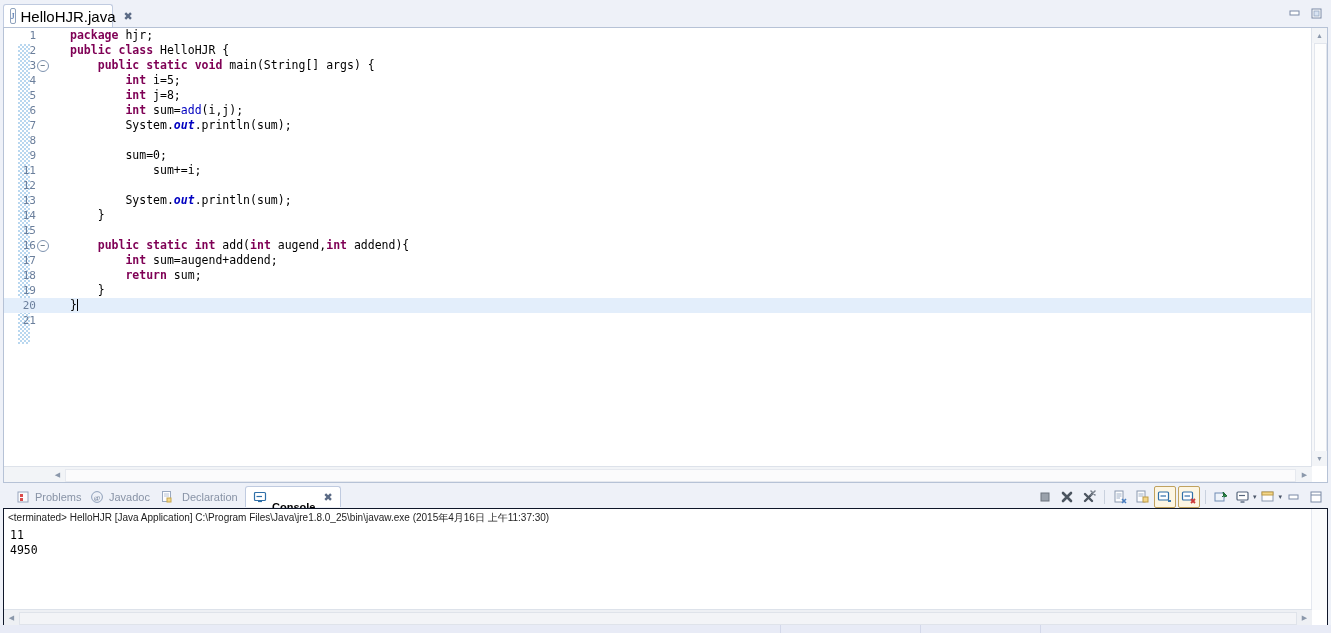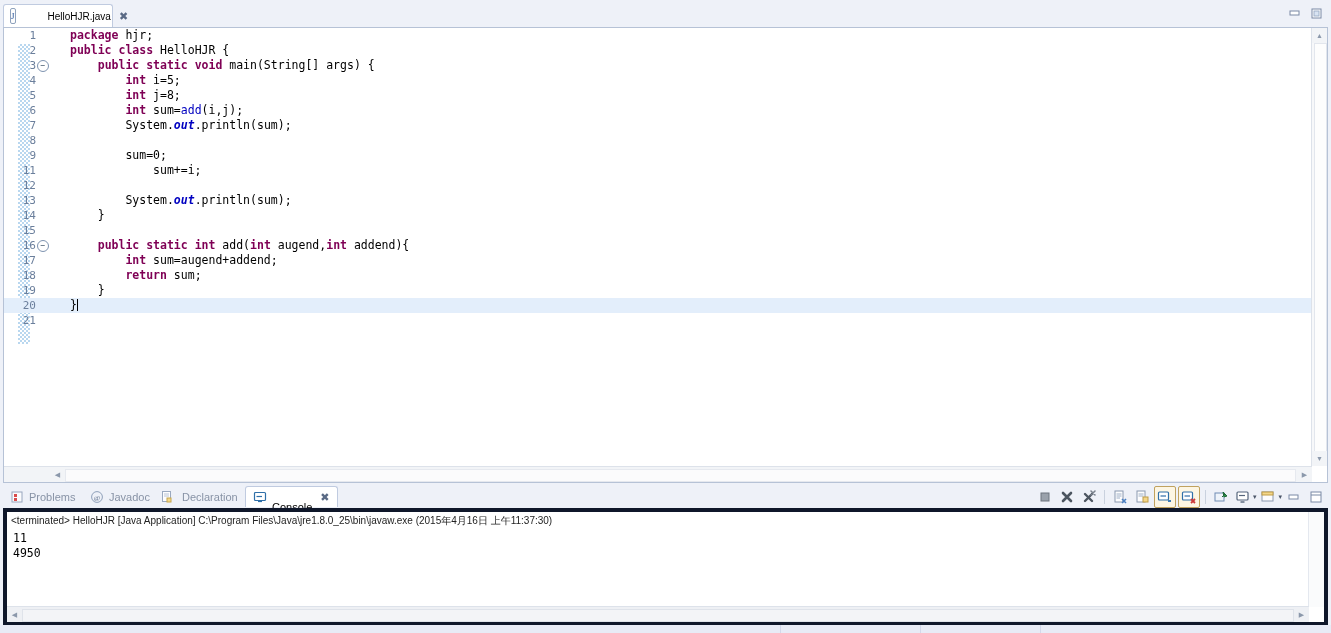--- a/index.html
+++ b/index.html
@@ -16,21 +16,21 @@
   .editor-tabbar{position:relative;height:25px;background:#eef1f8;}
   .tab{
     position:absolute;left:0;top:2px;height:23px;
     display:flex;align-items:center;gap:5px;
     padding:0 8px 0 6px;
     background:#ffffff;
     border:1px solid #c0cbe0;border-bottom:none;
     border-radius:3px 3px 0 0;
     box-sizing:border-box;
   }
-  .tab-label{font-size:10px;color:#000;white-space:nowrap;margin-left:27px;}
+  .tab-label{font-size:15px;color:#000;white-space:nowrap;}
   .tab-close{font-size:11px;color:#5a6a85;line-height:1;margin-left:3px;}
   .java-icon{
     width:14px;height:14px;border:1px solid #8fa2bd;background:#fdfdfd;
     border-radius:2px;display:flex;align-items:center;justify-content:center;
     font-size:9px;color:#2f5a9e;font-family:"Liberation Serif",serif;
   }
   .editor-win-btns{position:absolute;right:4px;top:3px;display:flex;gap:6px;align-items:center;}
   .wbtn{width:16px;height:16px;display:flex;align-items:center;justify-content:center;}
 
   .editor-body{
@@ -105,32 +105,32 @@
   .ctab{
     position:absolute;top:0;height:21px;display:flex;align-items:center;gap:5px;
     padding:0 7px;box-sizing:border-box;
   }
   .ctab.active{
     background:#ffffff;border:1px solid #c0cbe0;border-bottom:none;
     border-radius:3px 3px 0 0;
   }
   .ctab-label{font-size:11px;white-space:nowrap;}
   .ctab.inactive .ctab-label{color:#8893a6;}
-  .ctab.active .ctab-label{color:#000;font-weight:normal;margin-top:20px;}
+  .ctab.active .ctab-label{color:#000;font-weight:bold;margin-top:20px;}
   .ticon{width:14px;height:14px;display:flex;align-items:center;justify-content:center;}
 
   .console-toolbar{position:absolute;right:2px;top:0;height:22px;display:flex;align-items:center;gap:2px;}
   .tbtn{width:20px;height:20px;display:flex;align-items:center;justify-content:center;}
   .tbtn.toggled{border:1px solid #c0a25f;background:#fdf6e3;border-radius:2px;}
   .tsep{width:1px;height:14px;background:#c9d1de;margin:0 3px;}
   .tcaret{font-size:7px;color:#4a5568;margin-left:-2px;}
 
   .console-body{
     position:absolute;left:0;top:22px;width:1325px;height:118px;
-    background:#fff;border:4px solid #0f172a;box-sizing:border-box;
+    background:#fff;border:1px solid #0f172a;box-sizing:border-box;
   }
   .console-status{
     position:absolute;left:4px;top:2px;right:4px;height:14px;
     font-size:10px;color:#222;white-space:nowrap;overflow:hidden;
   }
   .console-out{
     position:absolute;left:6px;top:19px;right:18px;bottom:16px;
     font-family:"DejaVu Sans Mono","Liberation Mono",monospace;
     font-size:11.5px;line-height:15px;color:#000;white-space:pre;
   }
@@ -210,21 +210,21 @@
         <div class="hthumb"></div>
         <div class="arrow right">▶</div>
       </div>
     </div>
   </div>
 
   <div class="console-part">
 
     <div class="console-tabbar">
       <div id="console-tabs">
-          <div class="ctab inactive" style="left: 0;">
+          <div class="ctab inactive" style="left: 6px;">
             <span class="ticon">
               <svg width="14" height="14" viewBox="0 0 14 14">
                 <rect x="2" y="2" width="10" height="10" fill="#fbfbfd" stroke="#97a6bd"></rect>
                 <rect x="4" y="4" width="3" height="3" fill="#d94b4b"></rect>
                 <rect x="4" y="8" width="3" height="3" fill="#d94b4b"></rect>
               </svg>
             </span>
             <span class="ctab-label">Problems</span>
           </div>
           <div class="ctab inactive" style="left: 80px;">

